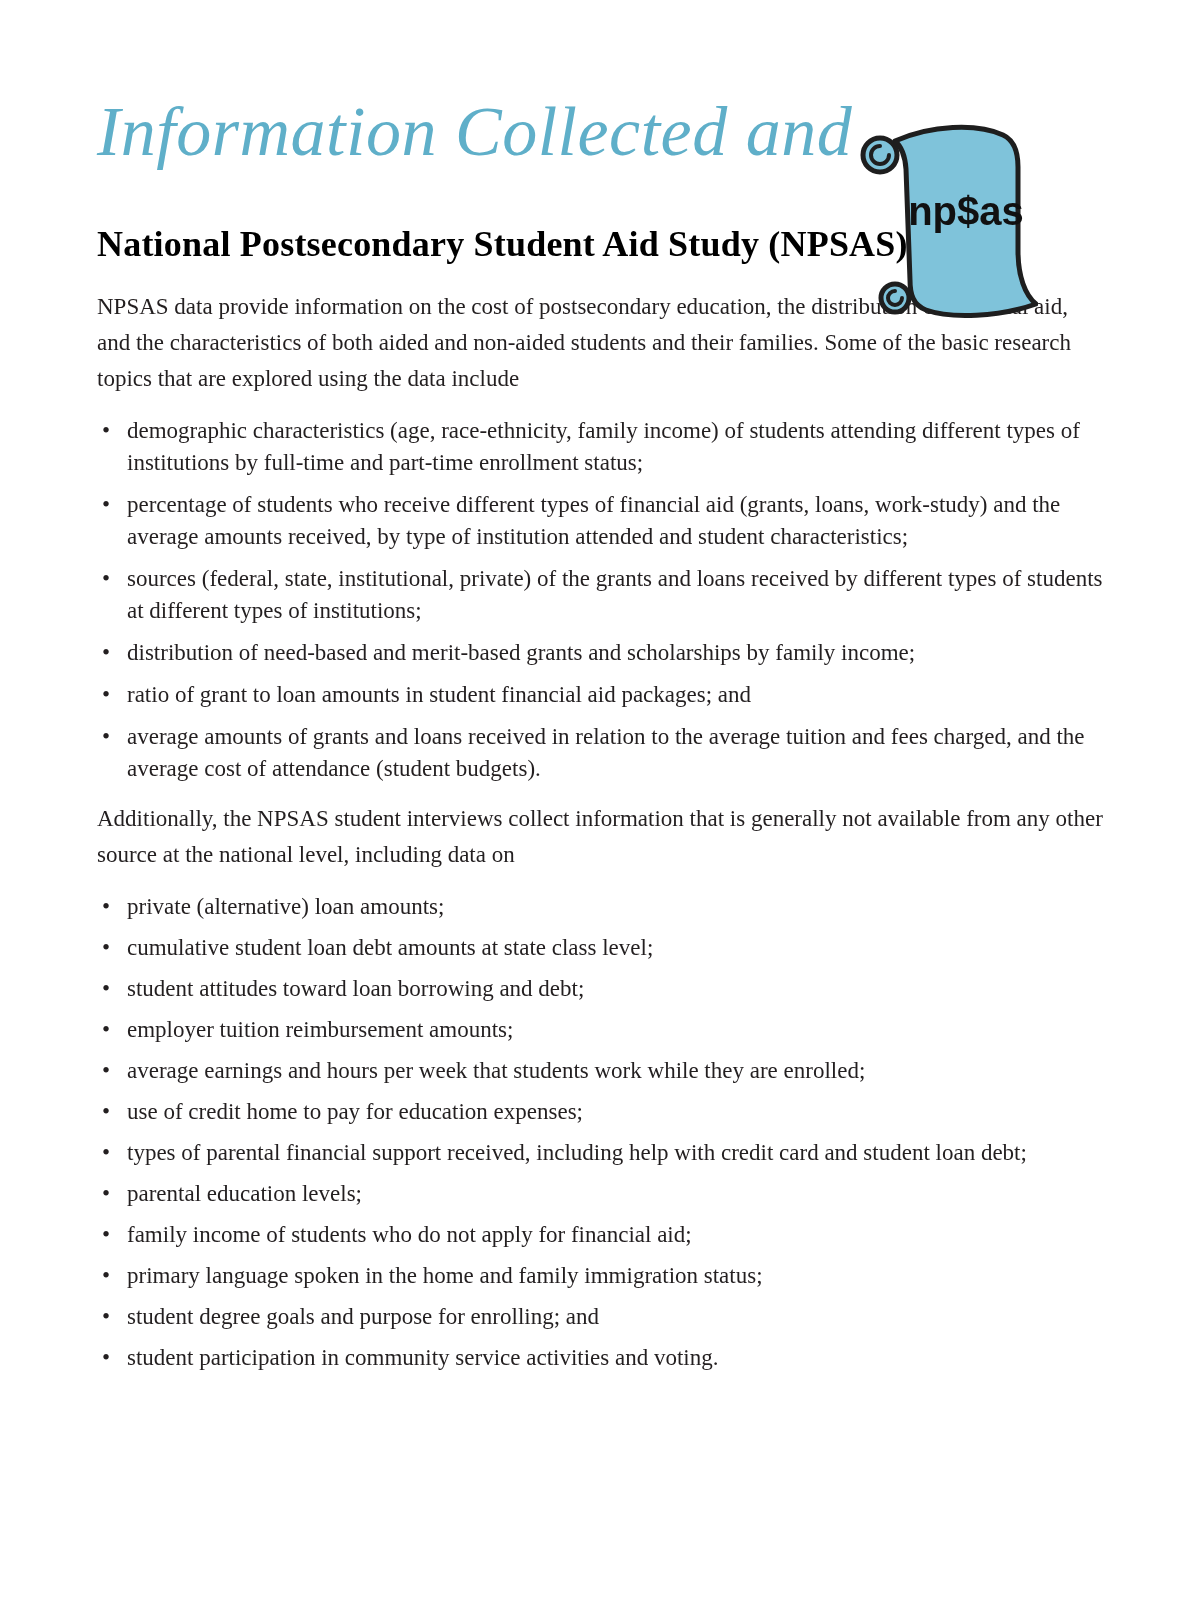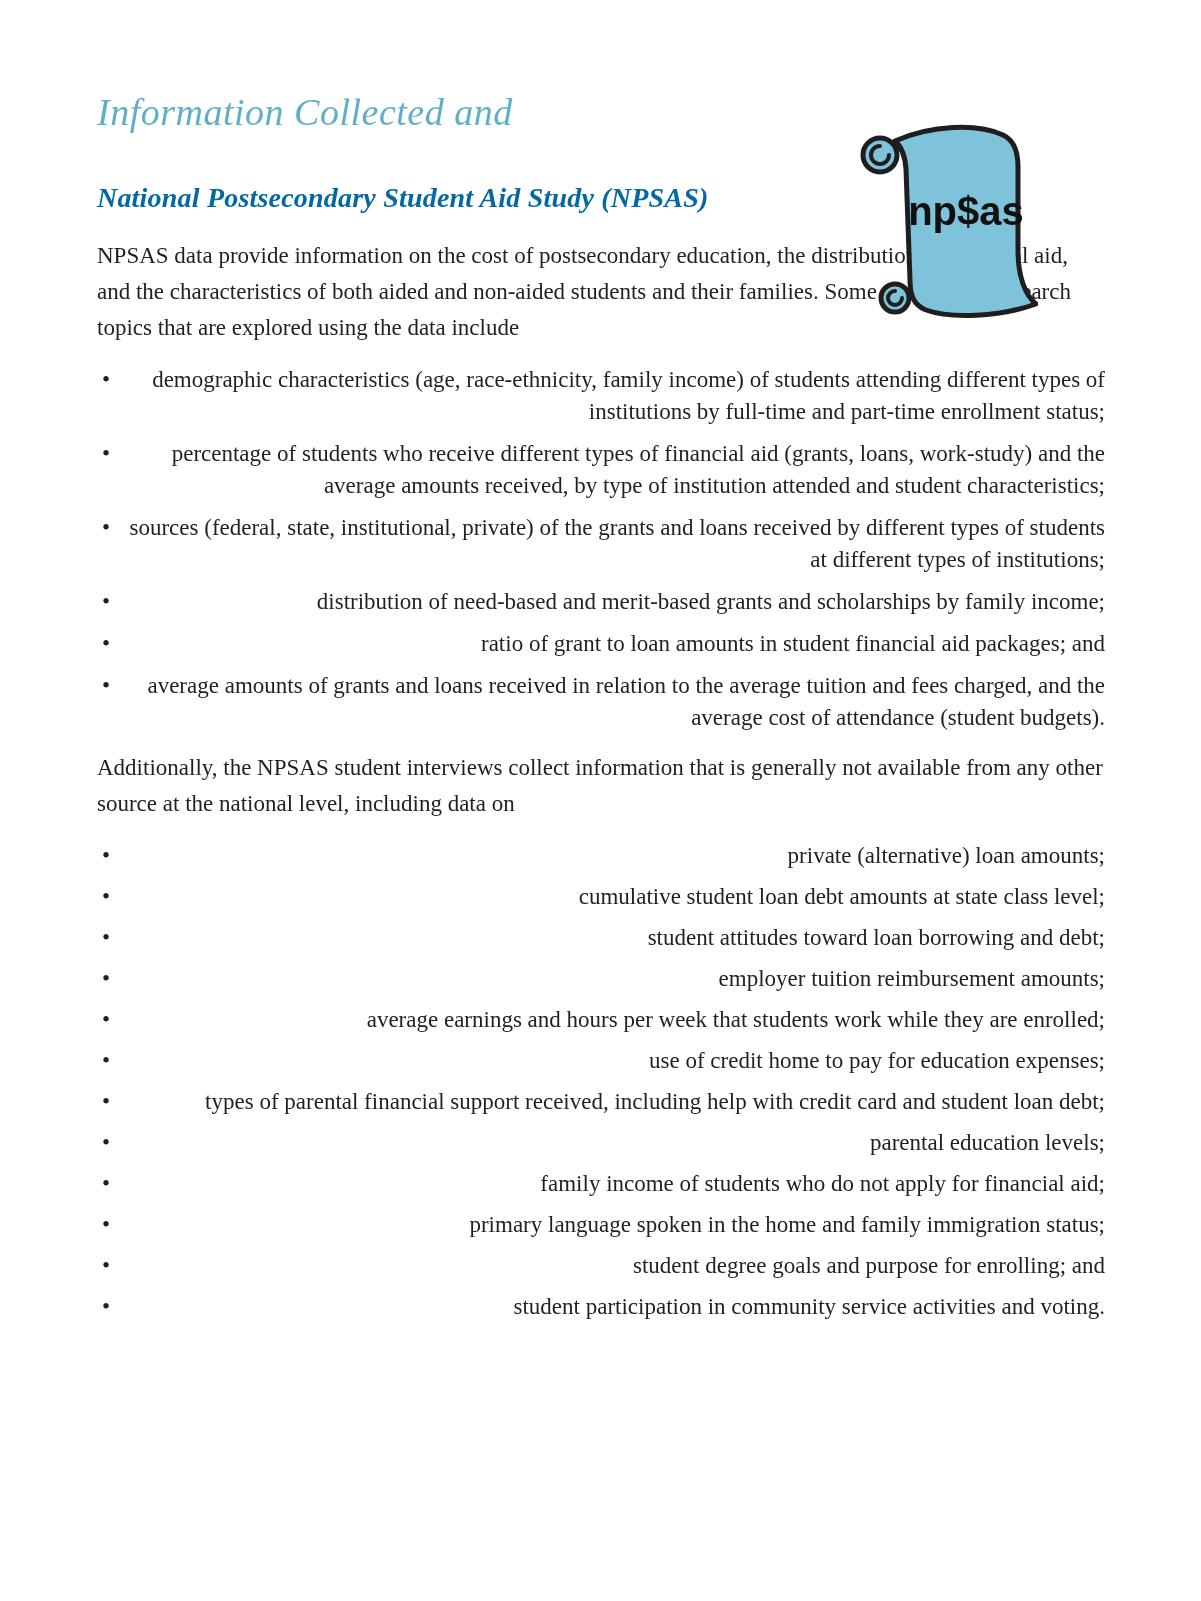--- a/index.html
+++ b/index.html
@@ -13,45 +13,44 @@
     background: #ffffff;
     color: #231f20;
     font-family: "Liberation Serif", serif;
     padding: 88px 96px 0 97px;
     overflow: hidden;
   }
 
   h1.doc-title {
     margin: 0;
     max-width: 780px;
-    font-size: 38px;
+    font-size: 70px;
     line-height: 1.27;
     font-style: italic;
     font-weight: 400;
     letter-spacing: 0.5px;
     color: #5fafc9;
   }
   .title-line { display: block; }
 
   .logo {
     position: absolute;
     top: 113px;
     right: 163px;
     width: 205px;
     height: 207px;
   }
   .logo svg { display: block; width: 100%; height: 100%; }
 
   h2.section-heading {
     margin: 46px 0 24px 0;
-    font-size: 28px;
+    font-size: 36px;
     font-weight: 700;
     letter-spacing: 0.2px;
-    color: #0369a1;
-    font-style: italic;
+    color: #000000;
   }
 
   p.body-para {
     margin: 0 0 18px 0;
     font-size: 23px;
     line-height: 36px;
     max-width: 1010px;
   }
 
   ul.topic-list {
@@ -66,21 +65,21 @@
     font-size: 23px;
     line-height: 32px;
   }
   ul.topic-list.tight li { margin-bottom: 9px; }
 
   .bullet {
     flex: 0 0 30px;
     width: 30px;
     padding-left: 5px;
   }
-  .li-text { flex: 1; text-align: right; }
+  .li-text { flex: 1; }
 </style>
 </head>
 <body>
 
 <div class="page">
 
   <h1 class="doc-title">
     <span class="title-line">Information Collected and</span>
   </h1>
 

